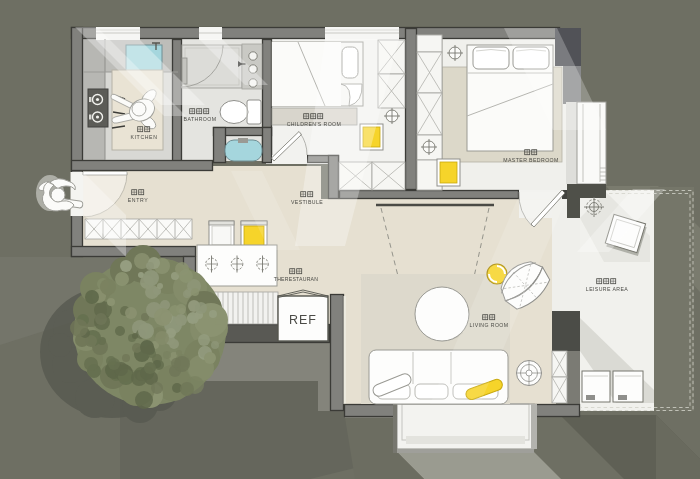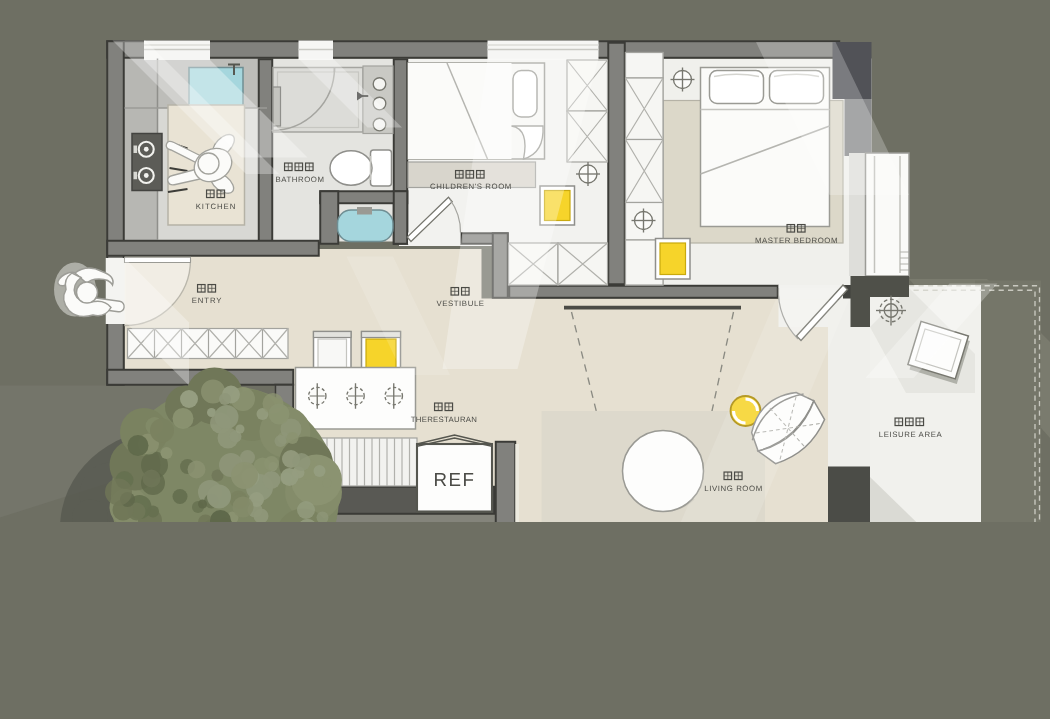--- a/index.html
+++ b/index.html
@@ -1,16 +1,16 @@
 <!DOCTYPE html>
 <html><head>
 <meta charset="utf-8">
 <style>
   html,body{margin:0;padding:0;background:#6e6f63;}
-  #wrap{position:relative;width:700px;height:348px;overflow:hidden;font-family:"Liberation Sans",sans-serif;}
+  #wrap{position:relative;width:700px;height:479px;overflow:hidden;font-family:"Liberation Sans",sans-serif;}
   svg{display:block;}
   text{font-family:"Liberation Sans",sans-serif;fill:#4b4b46;}
 </style>
 </head>
 <body>
 <div id="wrap">
 <svg width="700" height="479" viewBox="0 0 700 479" shape-rendering="auto">
 <defs>
   <g id="zi">
           <rect x="0.2" y="0.2" width="5" height="5" fill="none" stroke="#4b4b46" stroke-width="0.8"></rect>

